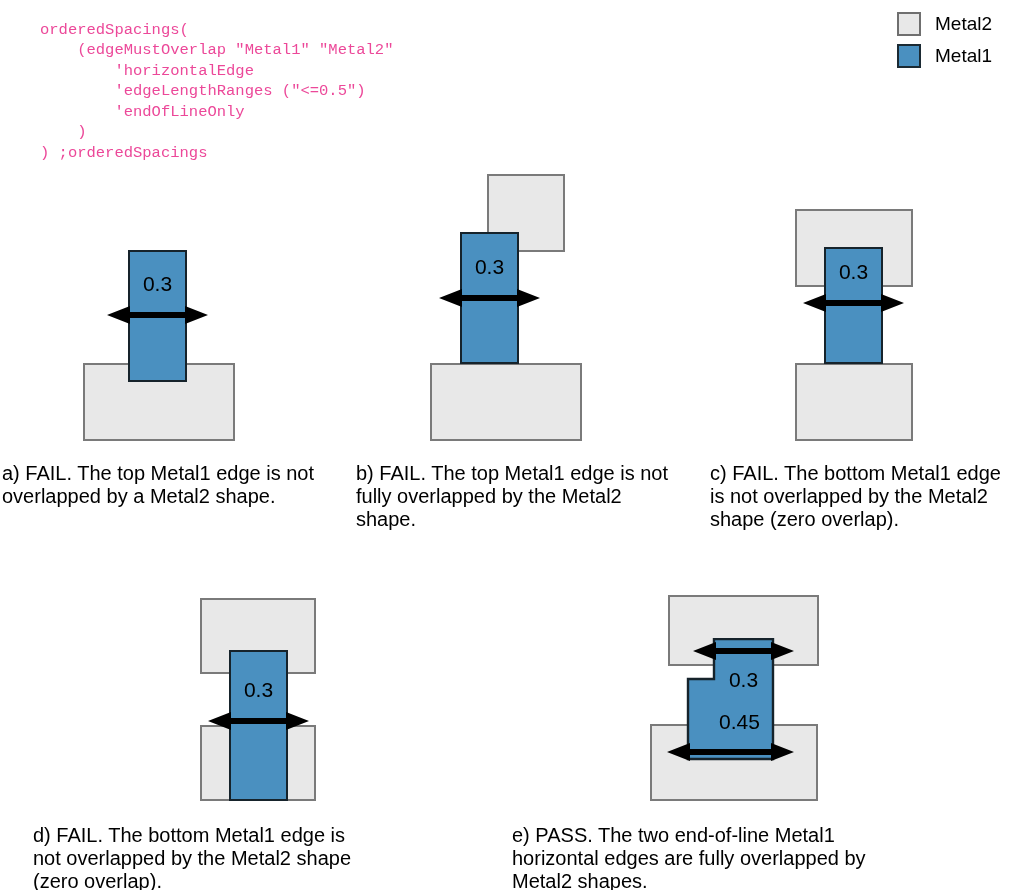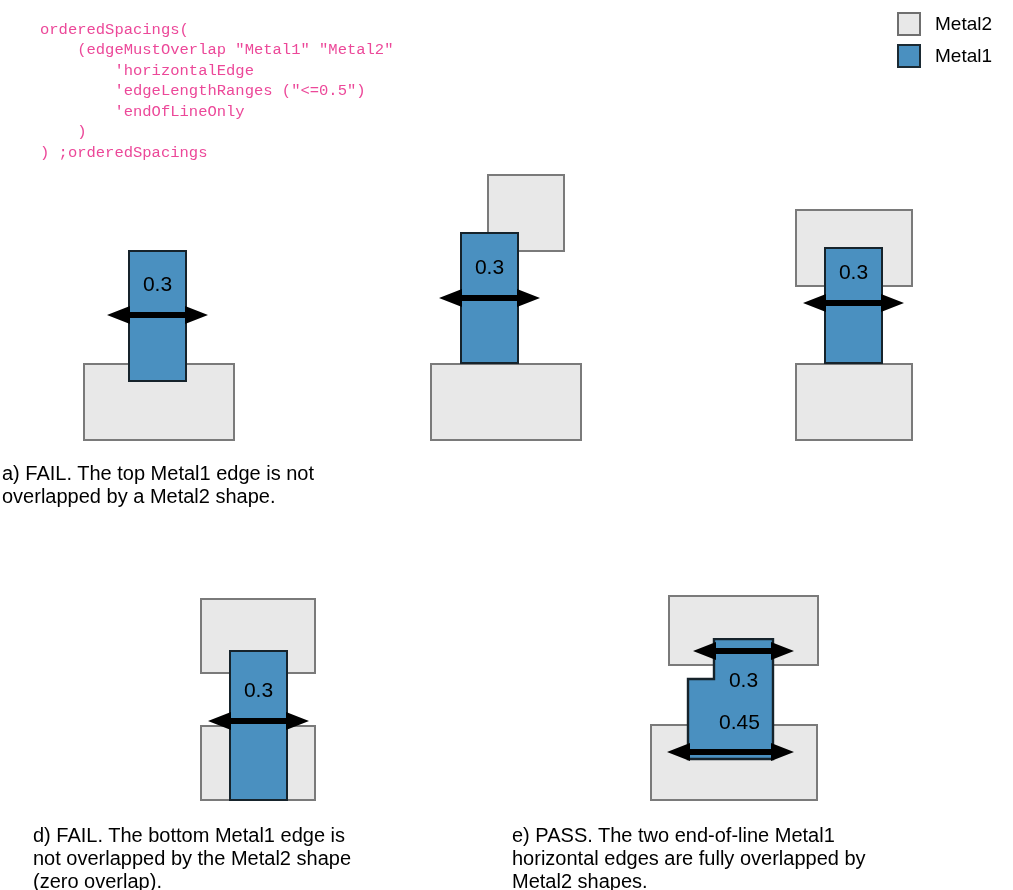--- a/index.html
+++ b/index.html
@@ -124,20 +124,22 @@
       <div class="dim-label" style="left:0;top:0;width:59px;">0.3</div>
       <div class="dim-arrow" style="left:-22px;top:32px;">
         <svg width="103" height="22" viewBox="0 0 103 22">
           <path d="M1 11 L24 2 L24 8 L79 8 L79 2 L102 11 L79 20 L79 14 L24 14 L24 20 Z" fill="#000"></path>
         </svg>
       </div>
     </div>
   </div>
 
   <div class="caption" style="left:2px;top:462px;width:320px;">a) FAIL. The top Metal1 edge is not overlapped by a Metal2 shape.</div>
+  <div class="caption" style="left:356px;top:462px;width:320px;">b) FAIL. The top Metal1 edge is not fully overlapped by the Metal2 shape.</div>
+  <div class="caption" style="left:710px;top:462px;width:302px;">c) FAIL. The bottom Metal1 edge is not overlapped by the Metal2 shape (zero overlap).</div>
 
   <div>
     <div class="shape metal2" style="left:200px;top:598px;width:116px;height:76px;"></div>
     <div class="shape metal2" style="left:200px;top:725px;width:116px;height:76px;"></div>
     <div class="shape metal1" style="left:229px;top:650px;width:59px;height:151px;"></div>
     <div class="dim" style="left:229px;top:678px;width:59px;">
       <div class="dim-label" style="left:0;top:0;width:59px;">0.3</div>
       <div class="dim-arrow" style="left:-22px;top:32px;">
         <svg width="103" height="22" viewBox="0 0 103 22">
           <path d="M1 11 L24 2 L24 8 L79 8 L79 2 L102 11 L79 20 L79 14 L24 14 L24 20 Z" fill="#000"></path>

